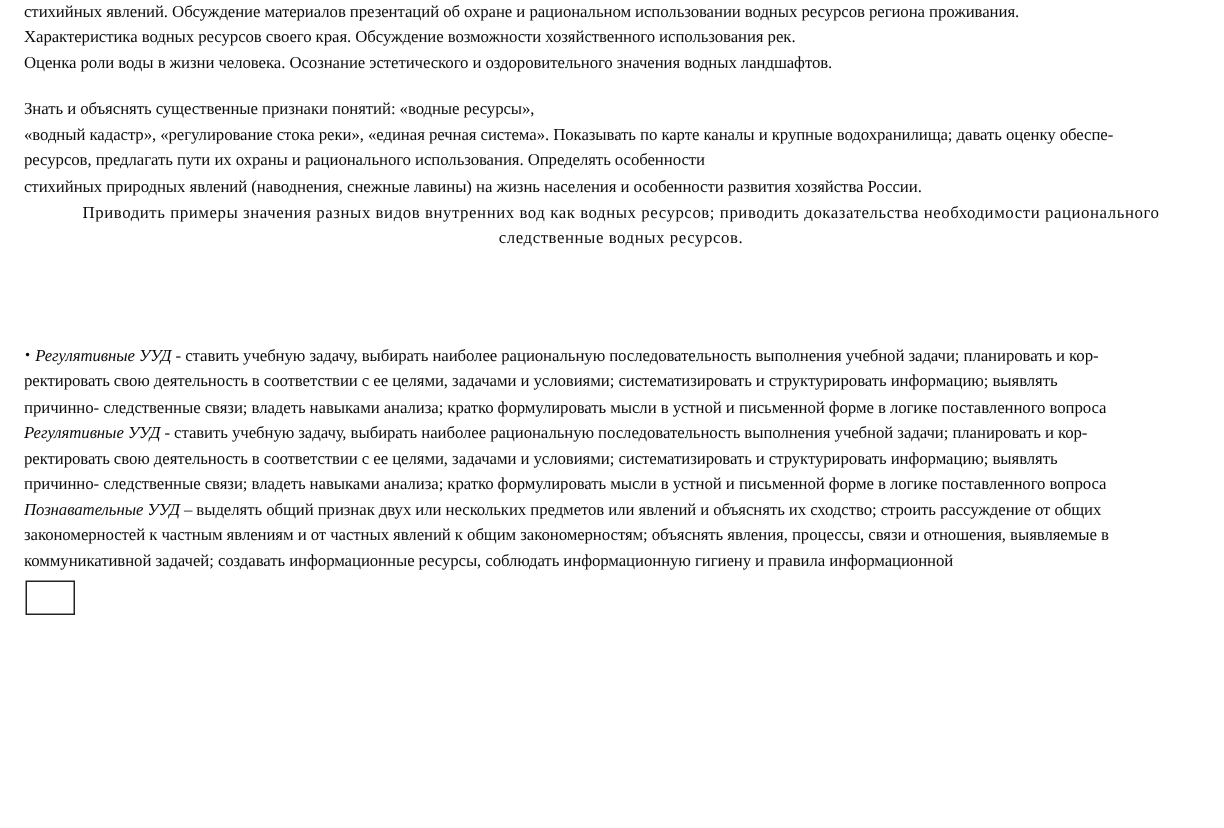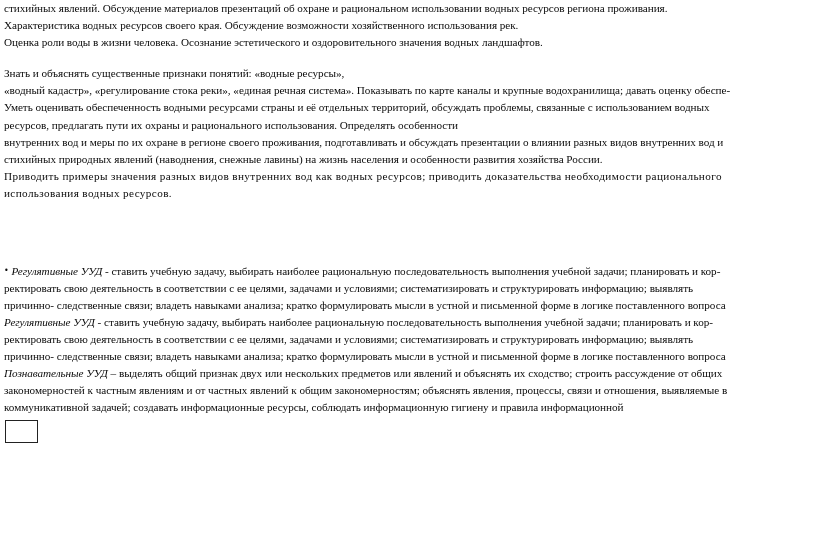--- a/index.html
+++ b/index.html
@@ -12,41 +12,42 @@
     height: 552px;
     overflow: hidden;
     font-family: "Liberation Serif", "DejaVu Serif", serif;
     color: #000000;
   }
   .page {
     position: relative;
     width: 816px;
     height: 552px;
     box-sizing: border-box;
-    padding: 0 4px 0 4px;
+    padding: 0 4px 0 16px;
   }
   .line {
     font-size: 11.2px;
     line-height: 17.1px;
     white-space: nowrap;
     letter-spacing: -0.05px;
     color: #0b0b0b;
   }
   
   .para {
     margin: 0;
     padding: 0;
   }
   .spacer-lg { height: 60px; }
   .bold-italic {
     font-weight: normal;
     font-style: italic;
   }
   .tracked {
     letter-spacing: 0.38px;
+    text-align: center;
   }
   .bullet {
     font-family: "DejaVu Sans", sans-serif;
     font-size: 8px;
     vertical-align: 1.5px;
   }
   .inline-bullet {
     font-family: "DejaVu Sans", sans-serif;
     font-size: 8px;
     vertical-align: 1.5px;
@@ -69,26 +70,24 @@
     <div class="line">стихийных явлений. Обсуждение материалов презентаций об охране и рациональном использовании водных ресурсов региона проживания.</div>
     <div class="line">Характеристика водных ресурсов своего края. Обсуждение возможности хозяйственного использования рек.</div>
     <div class="line">Оценка роли воды в жизни человека. Осознание эстетического и оздоровительного значения водных ландшафтов.</div>
   </div>
 
   <div style="height:14px"></div>
 
   <div class="para">
     <div class="line">Знать и объяснять существенные признаки понятий: «водные ресурсы»,</div>
     <div class="line">«водный кадастр», «регулирование стока реки», «единая речная система». Показывать по карте каналы и крупные водохранилища; давать оценку обеспе-</div>
-    <div class="line">Уметь оценивать обеспеченность водными ресурсами страны и её отдельных территорий, обсуждать проблемы, связанные с использованием водных</div>
     <div class="line">ресурсов, предлагать пути их охраны и рационального использования. Определять особенности</div>
-    <div class="line">внутренних вод и меры по их охране в регионе своего проживания, подготавливать и обсуждать презентации о влиянии разных видов внутренних вод и</div>
     <div class="line">стихийных природных явлений (наводнения, снежные лавины) на жизнь населения и особенности развития хозяйства России.</div>
     <div class="line tracked">Приводить примеры значения разных видов внутренних вод как водных ресурсов; приводить доказательства необходимости рационального</div>
-    <div class="line tracked">использования водных ресурсов.</div>
+    <div class="line tracked">следственные водных ресурсов.</div>
   </div>
 
   <div class="spacer-lg"></div>
 
   <div class="para">
     <div class="line"><span class="bullet">•</span> <span class="bold-italic">Регулятивные УУД</span><span> - ставить учебную задачу, выбирать наиболее рациональную последовательность выполнения учебной задачи; планировать и кор-</span></div>
     <div class="line">ректировать свою деятельность в соответствии с ее целями, задачами и условиями; систематизировать и структурировать информацию; выявлять</div>
     <div class="line">причинно- следственные связи; владеть навыками анализа; кратко формулировать мысли в устной и письменной форме в логике поставленного вопроса</div>
   </div>
 

